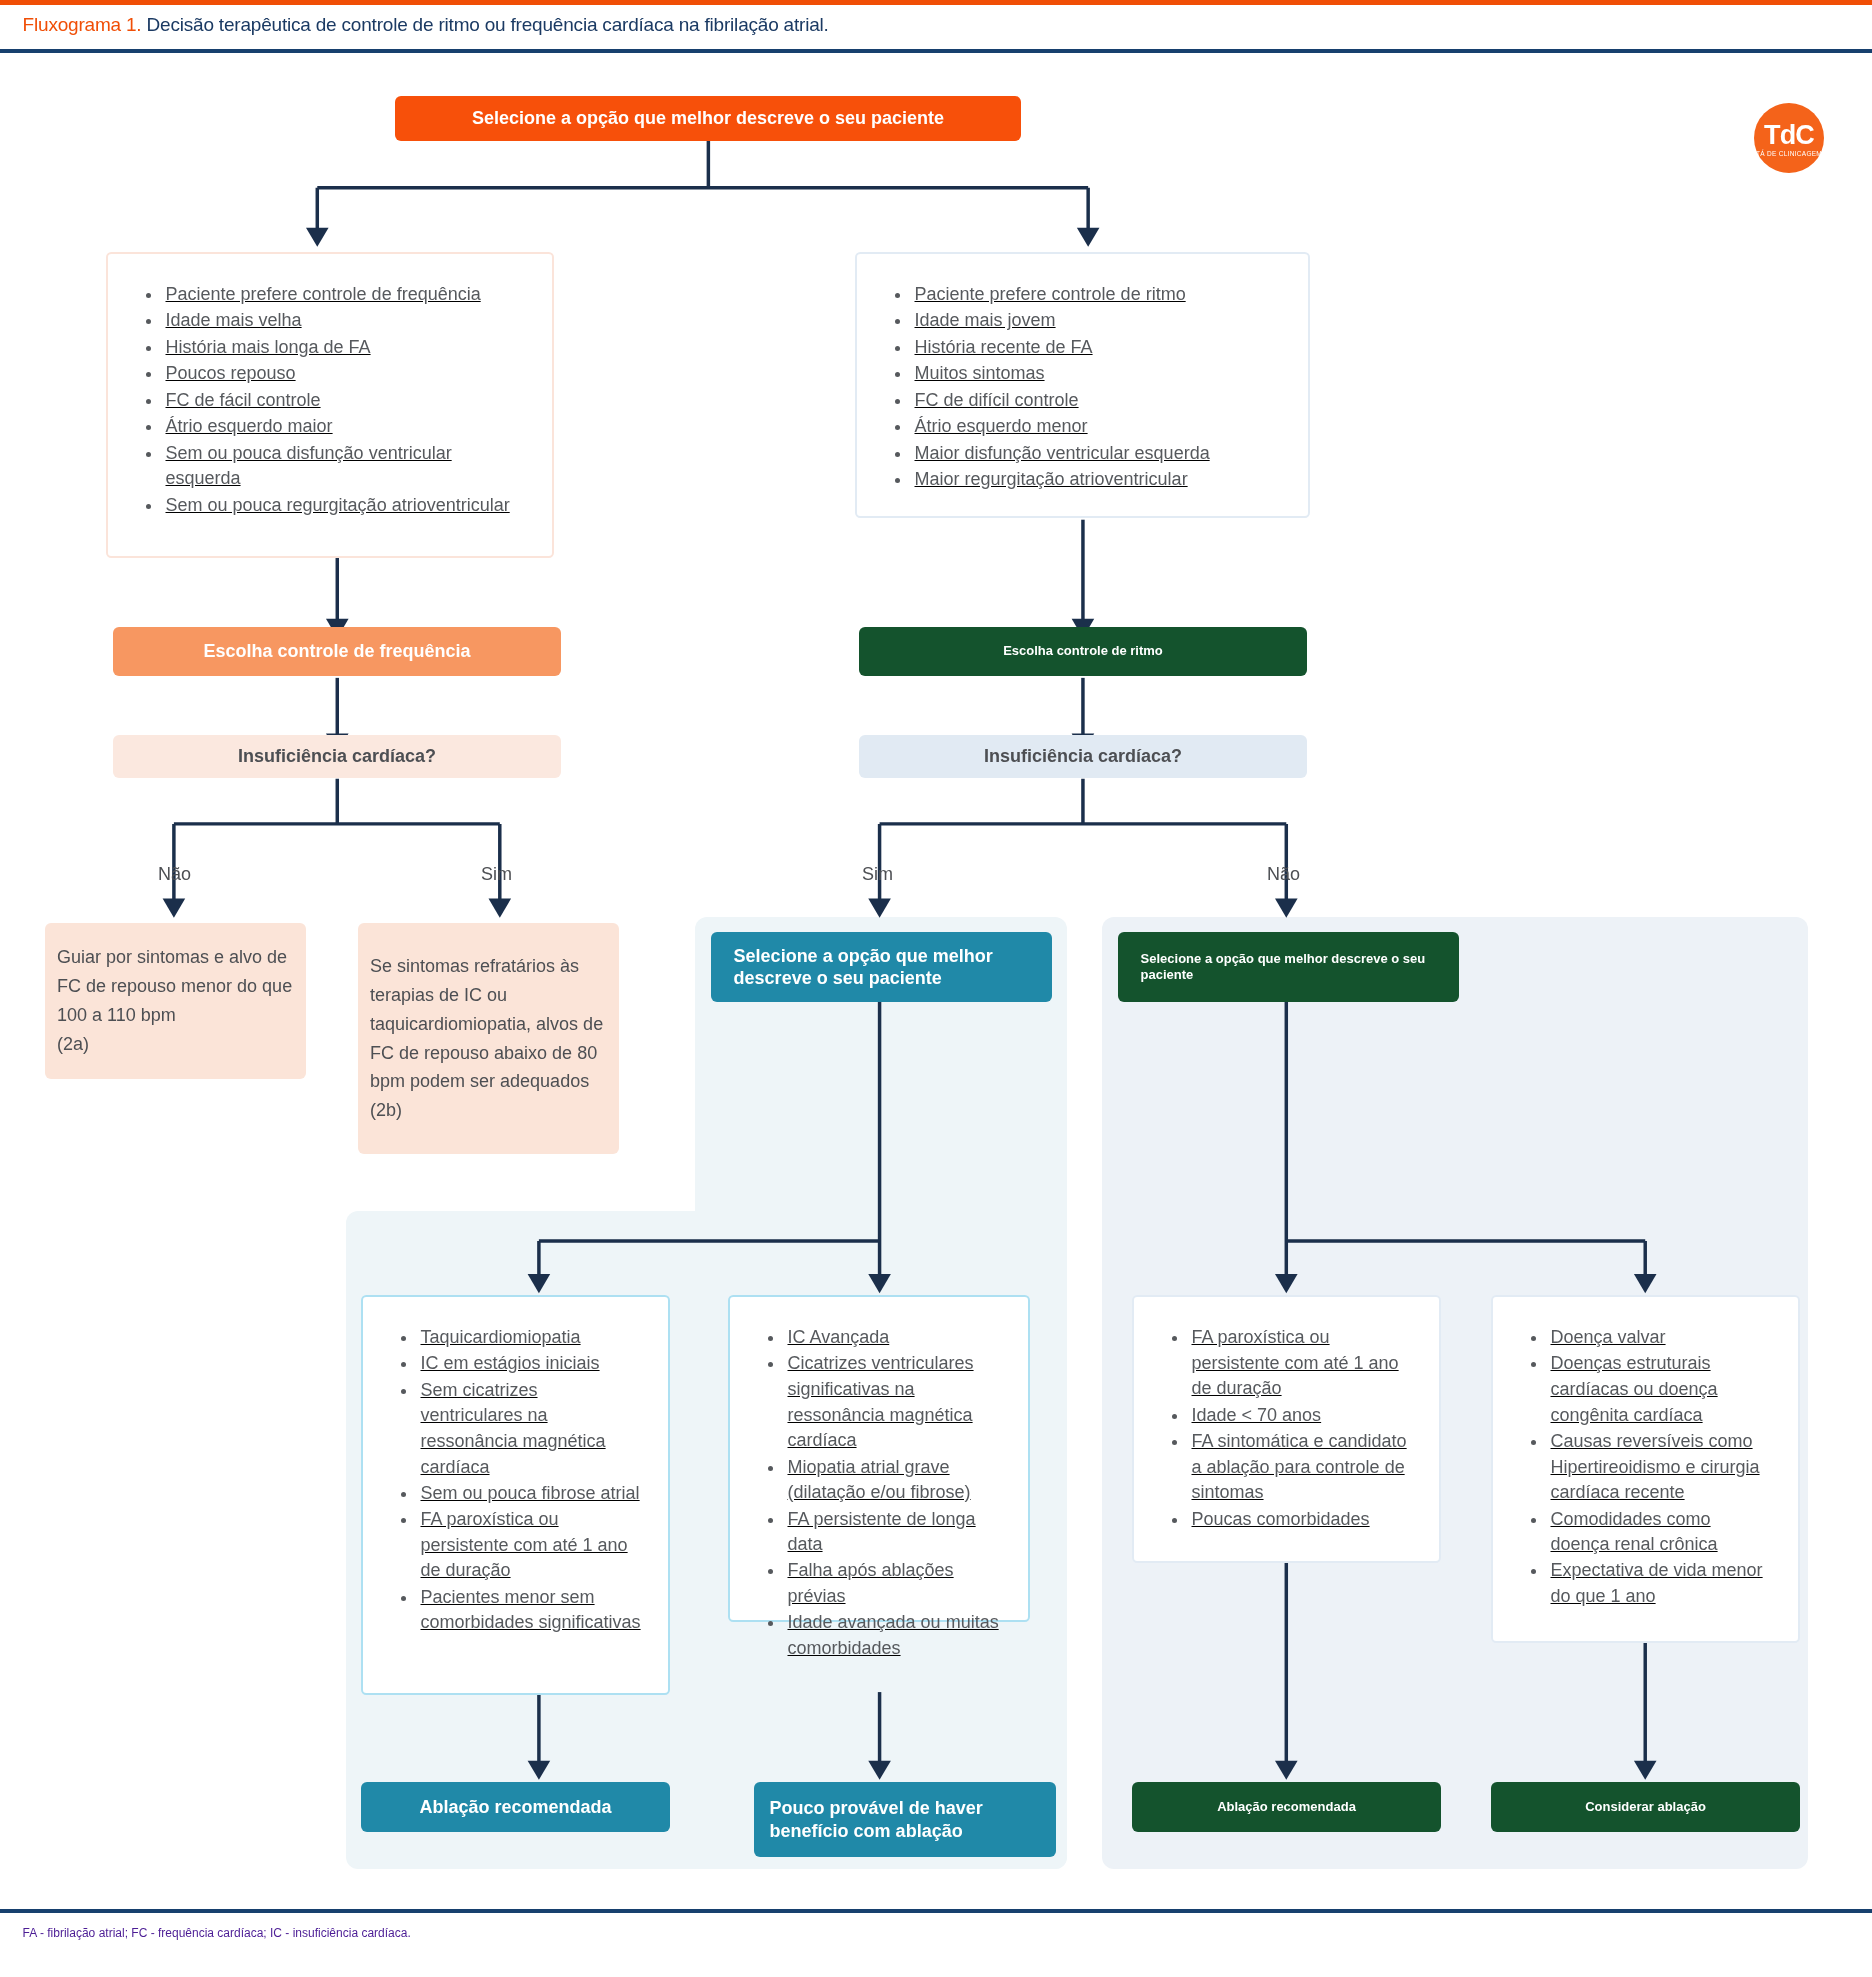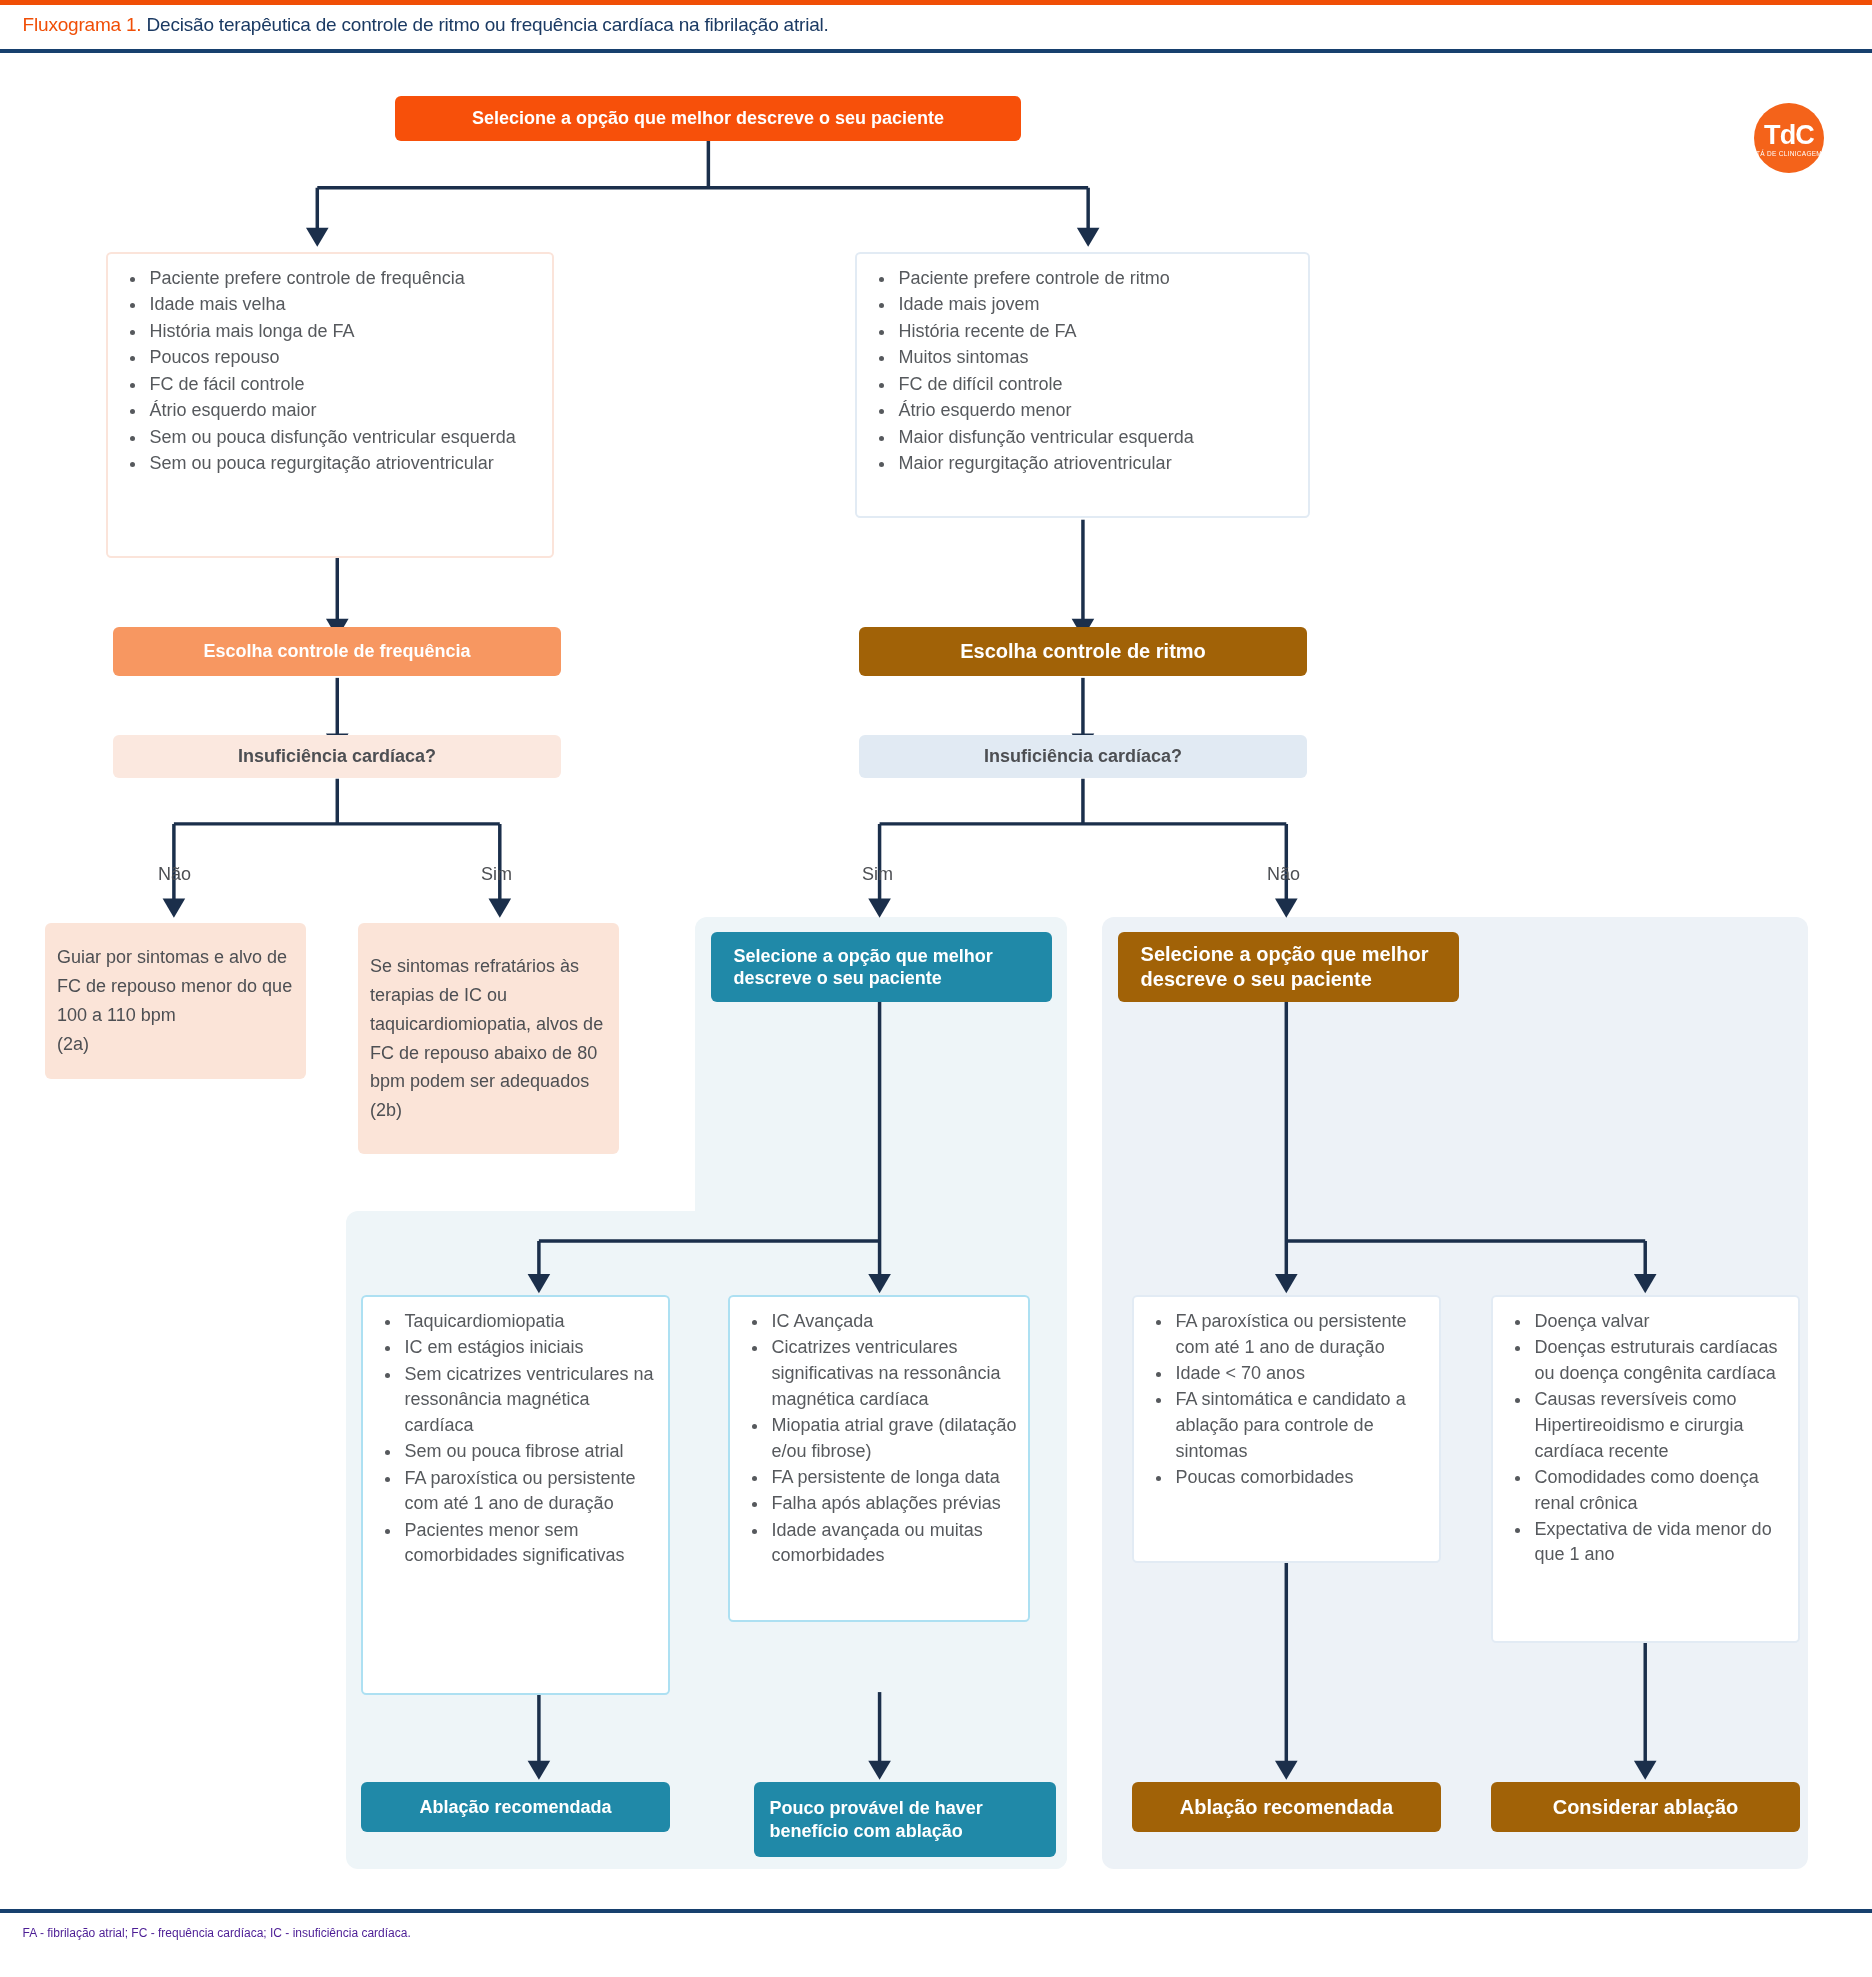--- a/index.html
+++ b/index.html
@@ -20,31 +20,31 @@
 
   
   .panel{position:absolute;border-radius:12px;background:#EEF5F8;}
   .panel.blue{background:#EDF2F7;}
 
   
   .node{position:absolute;box-sizing:border-box;border-radius:6px;display:flex;align-items:center;justify-content:center;text-align:left;}
   .solid{color:#fff;font-weight:bold;line-height:1.25;}
   .orange-main{background:#F7500A;font-size:18px;}
   .salmon{background:#F79761;font-size:18px;}
-  .navy{background:#a16207;font-size:20px;}
+  .navy{background:#14532d;font-size:13px;}
   .teal{background:#2089A8;font-size:18px;}
   .peach-soft{background:#FBE8DF;color:#4d4f53;font-weight:bold;font-size:18px;}
   .blue-soft{background:#E1EAF3;color:#4d4f53;font-weight:bold;font-size:18px;}
   .peach-text{background:#FBE4D8;color:#4d4f53;font-weight:normal;font-size:18px;line-height:1.6;}
 
   .listbox{position:absolute;box-sizing:border-box;background:#fff;border-radius:5.2px;}
   .listbox.peachb{border:2.6px solid #FBE4DA;}
   .listbox.blueb{border:2.6px solid #E2EBF4;}
   .listbox.cyanb{border:2.6px solid #ADE0F2;}
-  .listbox ul{margin:0;padding:12px 8.7px 10.4px 38px;list-style:disc;}
+  .listbox ul{margin:16px;padding:12px 8.7px 10.4px 38px;list-style:disc;text-decoration:underline;}
   .listbox li{font-size:18px;color:#56595d;line-height:1.42;margin:0 0 0.9px 0;padding-left:3.5px;}
   .listbox li::marker{color:#56595d;font-size:15.6px;}
 
   .lbl{position:absolute;font-size:18px;color:#4d4f53;}
 
   svg.wires{position:absolute;left:0;top:0;width:1873px;height:1978px;pointer-events:none;}
 </style>
 </head>
 <body>
 

